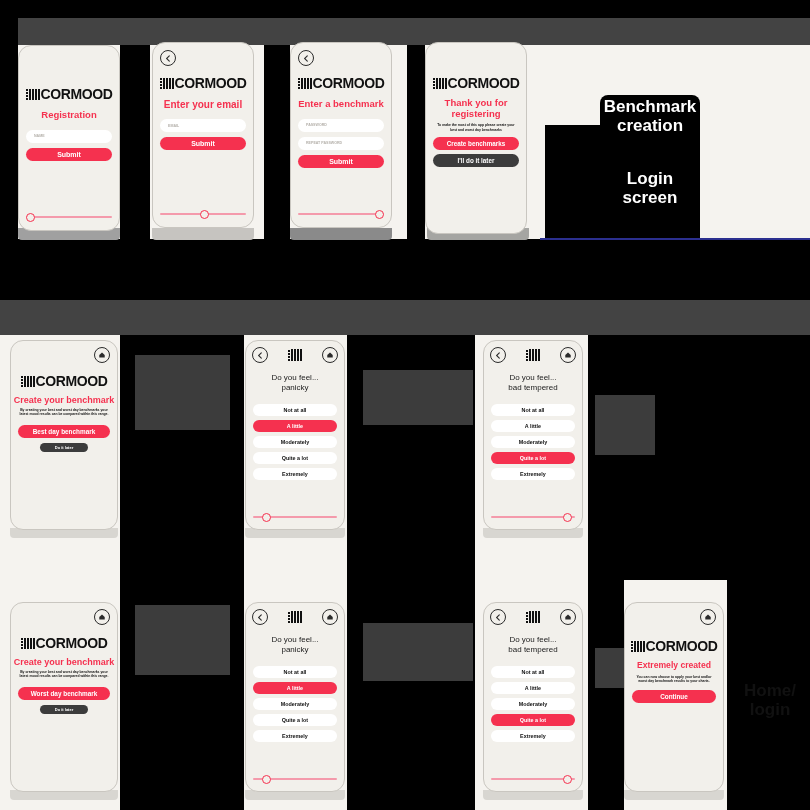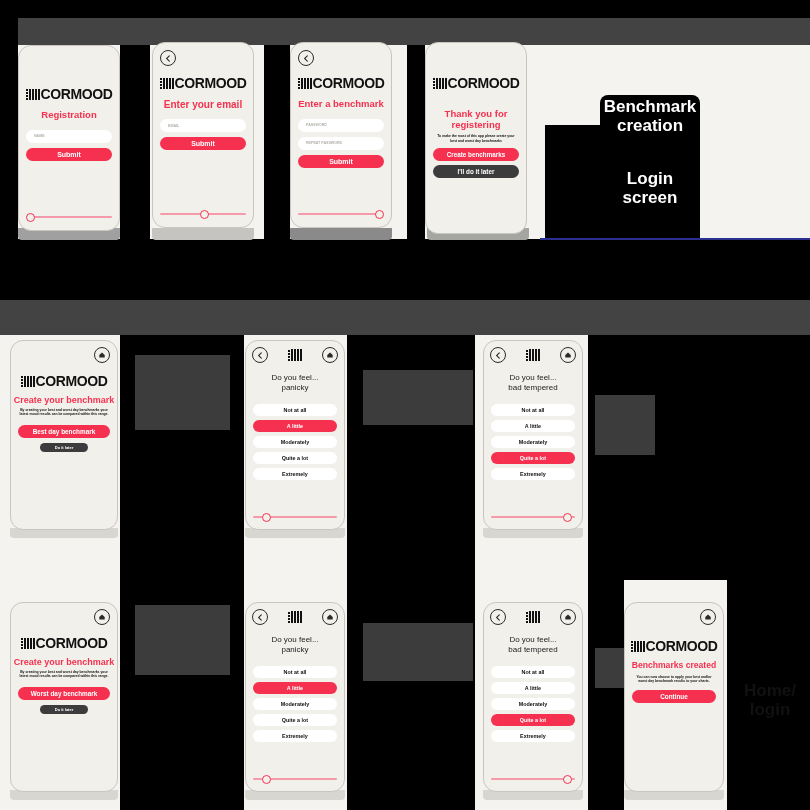--- a/index.html
+++ b/index.html
@@ -285,21 +285,21 @@
         </span>
         <span class="bars">
           <i style="width:2px;height:11px"></i>
             <i style="width:2px;height:11px"></i>
           <i style="width:2px;height:11px"></i>
             <i style="width:2px;height:11px"></i>
         </span>
       </span>
       <span class="word" style="font-size:14px;">CORMOOD</span>
     </div>
-    <div class="h-pink" style="margin-top:18px; font-size:9.5px; width:80%;">Thank you for registering</div>
+    <div class="h-pink" style="margin-top:7px; font-size:9.5px; width:80%;">Thank you for registering</div>
     <div class="sub-mini" style="margin-top:4px; font-size:3.4px; width:84%;">To make the most of this app please create your best and worst day benchmarks</div>
     <div class="btn btn-pink" style="margin-top:5px; height:13px; font-size:6.3px;">Create benchmarks</div>
     <div class="btn btn-dark" style="margin-top:4px; height:13px; font-size:6.3px;">I'll do it later</div>
   </div>
 
   <div class="phone" style="left:10px; top:340px; width:108px; height:190px; padding:7px 0 0;">
     <div class="hdr" style="padding:0 7px; height:14px;">
       <span></span>
       <div class="circ-icon">
         <svg width="8" height="8" viewBox="0 0 10 10">
@@ -549,18 +549,18 @@
         </span>
         <span class="bars">
           <i style="width:2px;height:11px"></i>
             <i style="width:2px;height:11px"></i>
           <i style="width:2px;height:11px"></i>
             <i style="width:2px;height:11px"></i>
         </span>
       </span>
       <span class="word" style="font-size:14px;">CORMOOD</span>
     </div>
-    <div class="h-pink" style="margin-top:7px; font-size:8.6px; width:96%;">Benchmarks created</div>
+    <div class="h-pink" style="margin-top:7px; font-size:8.6px; width:96%;">Extremely created</div>
     <div class="sub-mini" style="margin-top:4px; font-size:3.4px; width:86%;">You can now choose to apply your best and/or worst day benchmark results to your charts.</div>
     <div class="btn btn-pink" style="margin-top:7px; height:13px; font-size:6.4px;">Continue</div>
   </div>
 
 </div>
 
 </body></html>

